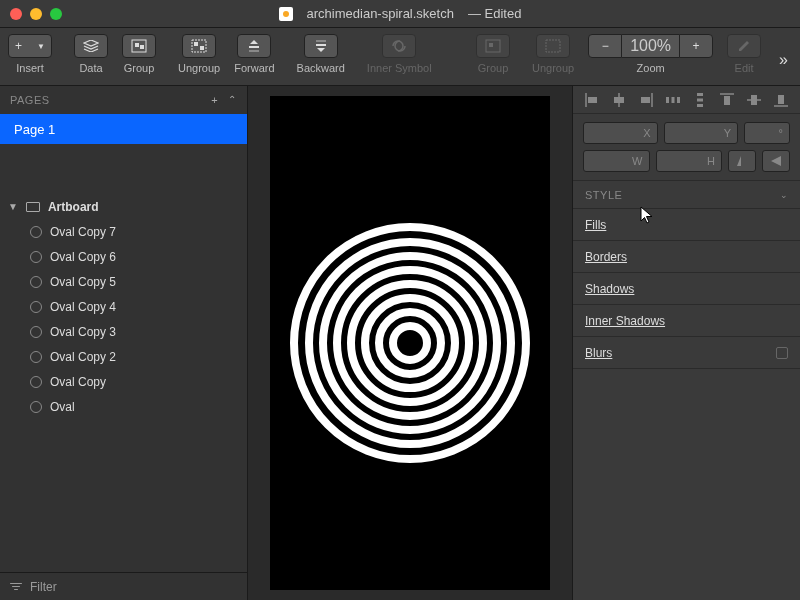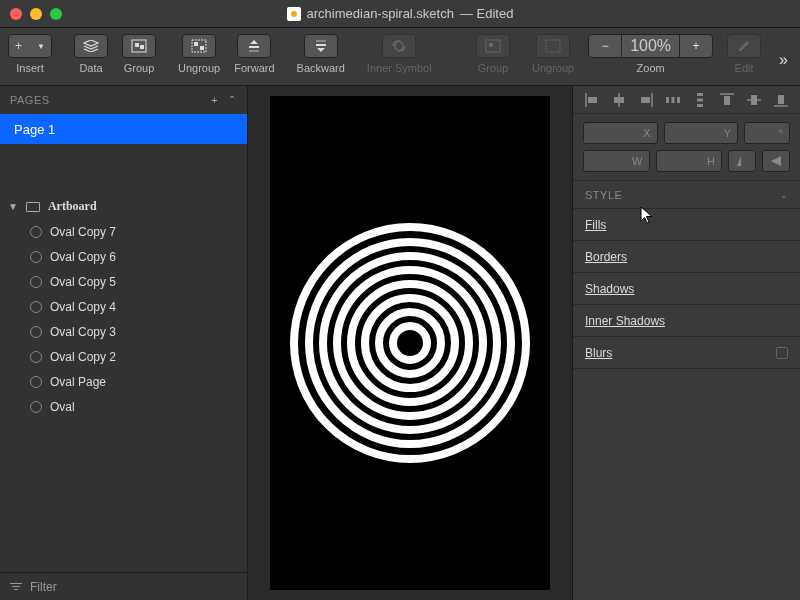--- a/index.html
+++ b/index.html
@@ -1,21 +1,21 @@
 <!DOCTYPE html>
 <html><head>
 <meta charset="utf-8">
 <style>
 * { margin: 0; padding: 0; box-sizing: border-box; font-family: -apple-system, "Helvetica Neue", Arial, sans-serif; }
 body { background: #2d2d2d; color: #ccc; width: 800px; height: 600px; overflow: hidden; font-size: 12px; }
 .titlebar { height: 28px; background: #3a3a3a; display: flex; align-items: center; padding: 0 10px; border-bottom: 1px solid #1a1a1a; }
 .traffic { display: flex; gap: 8px; }
 .dot { width: 12px; height: 12px; border-radius: 50%; }
 .dot.red { background: #ff5f57; } .dot.yellow { background: #febc2e; } .dot.green { background: #28c840; }
-.title-center { flex: 1; text-align: center; color: #ccc; font-size: 13px; display: flex; justify-content: center; align-items: center; gap: 6px; }
+.title-center { flex: 1; text-align: center; color: #ccc; font-size: 13px; display: flex; justify-content: center; align-items: center; gap: 14px; }
 .docicon { width: 14px; height: 14px; background: #fff; border-radius: 2px; display: inline-flex; align-items: center; justify-content: center; font-size: 9px; }
 .docicon::after { content: ""; width: 6px; height: 6px; border-radius: 50%; background: #f9a825; }
 
 .toolbar { height: 58px; background: #3a3a3a; border-bottom: 1px solid #1a1a1a; display: flex; align-items: flex-start; padding: 6px 8px 0; gap: 14px; }
 .tlgroup { display: flex; flex-direction: column; align-items: center; gap: 4px; }
 .tlgroup-row { display: flex; gap: 22px; }
 .tlbtn { height: 24px; min-width: 34px; background: #555; border: 1px solid #222; border-radius: 4px; display: flex; align-items: center; justify-content: center; color: #ddd; }
 .tlbtn.disabled { opacity: 0.4; }
 .tllabel { font-size: 11px; color: #bbb; }
 .tllabel.disabled { color: #666; }
@@ -228,21 +228,21 @@
     </div>
     <div class="page-row">
       <span>Page 1</span>
     </div>
     <div class="pages-gap"></div>
 
     <div class="layers">
       <div class="layer-row">
         <span class="disc">▼</span>
         <span class="artboard-ico"></span>
-        <span style="font-weight:600;font-family:Liberation Serif, serif;">Artboard</span>
+        <span style="font-weight:600;">Artboard</span>
       </div>
       <div id="layer-list">
           <div class="layer-row indent">
             <span class="oval-ico"></span>
             <span>Oval Copy 7</span>
           </div>
           <div class="layer-row indent">
             <span class="oval-ico"></span>
             <span>Oval Copy 6</span>
           </div>
@@ -257,21 +257,21 @@
           <div class="layer-row indent">
             <span class="oval-ico"></span>
             <span>Oval Copy 3</span>
           </div>
           <div class="layer-row indent">
             <span class="oval-ico"></span>
             <span>Oval Copy 2</span>
           </div>
           <div class="layer-row indent">
             <span class="oval-ico"></span>
-            <span>Oval Page</span>
+            <span>Oval Copy</span>
           </div>
           <div class="layer-row indent">
             <span class="oval-ico"></span>
             <span>Oval</span>
           </div>
         </div>
     </div>
 
     <div class="filterbar">
       <span class="filter-ico">

